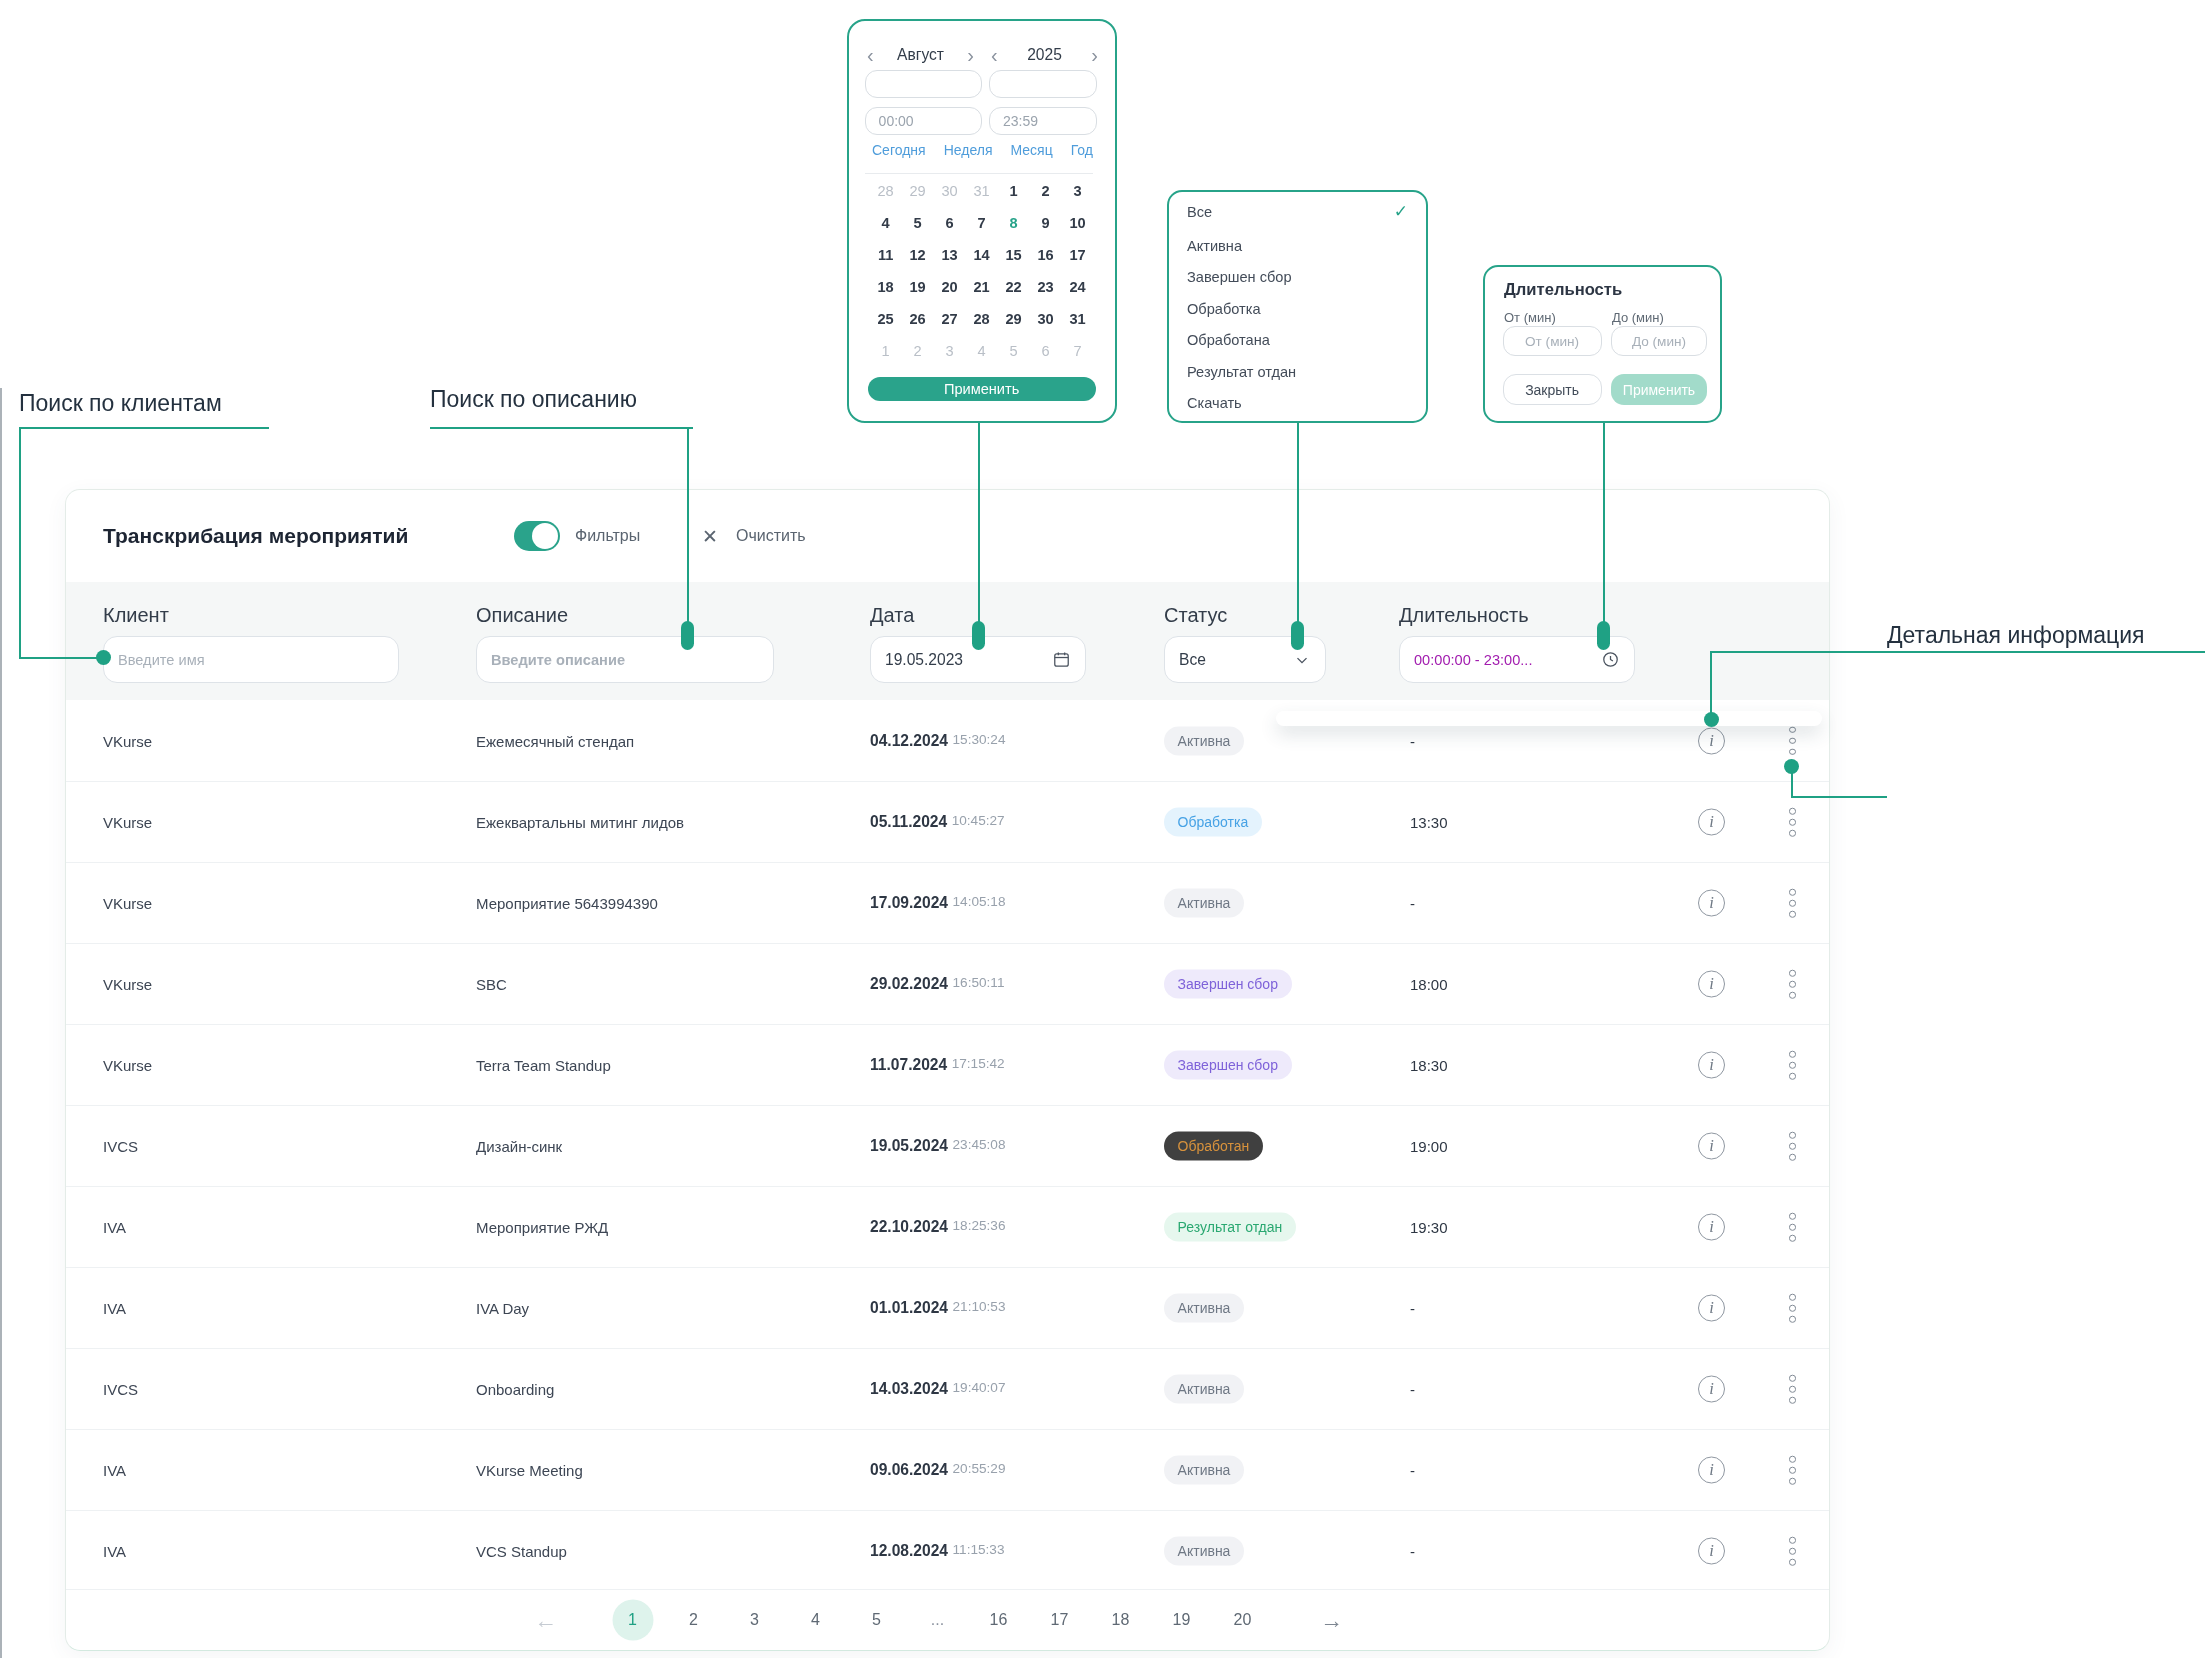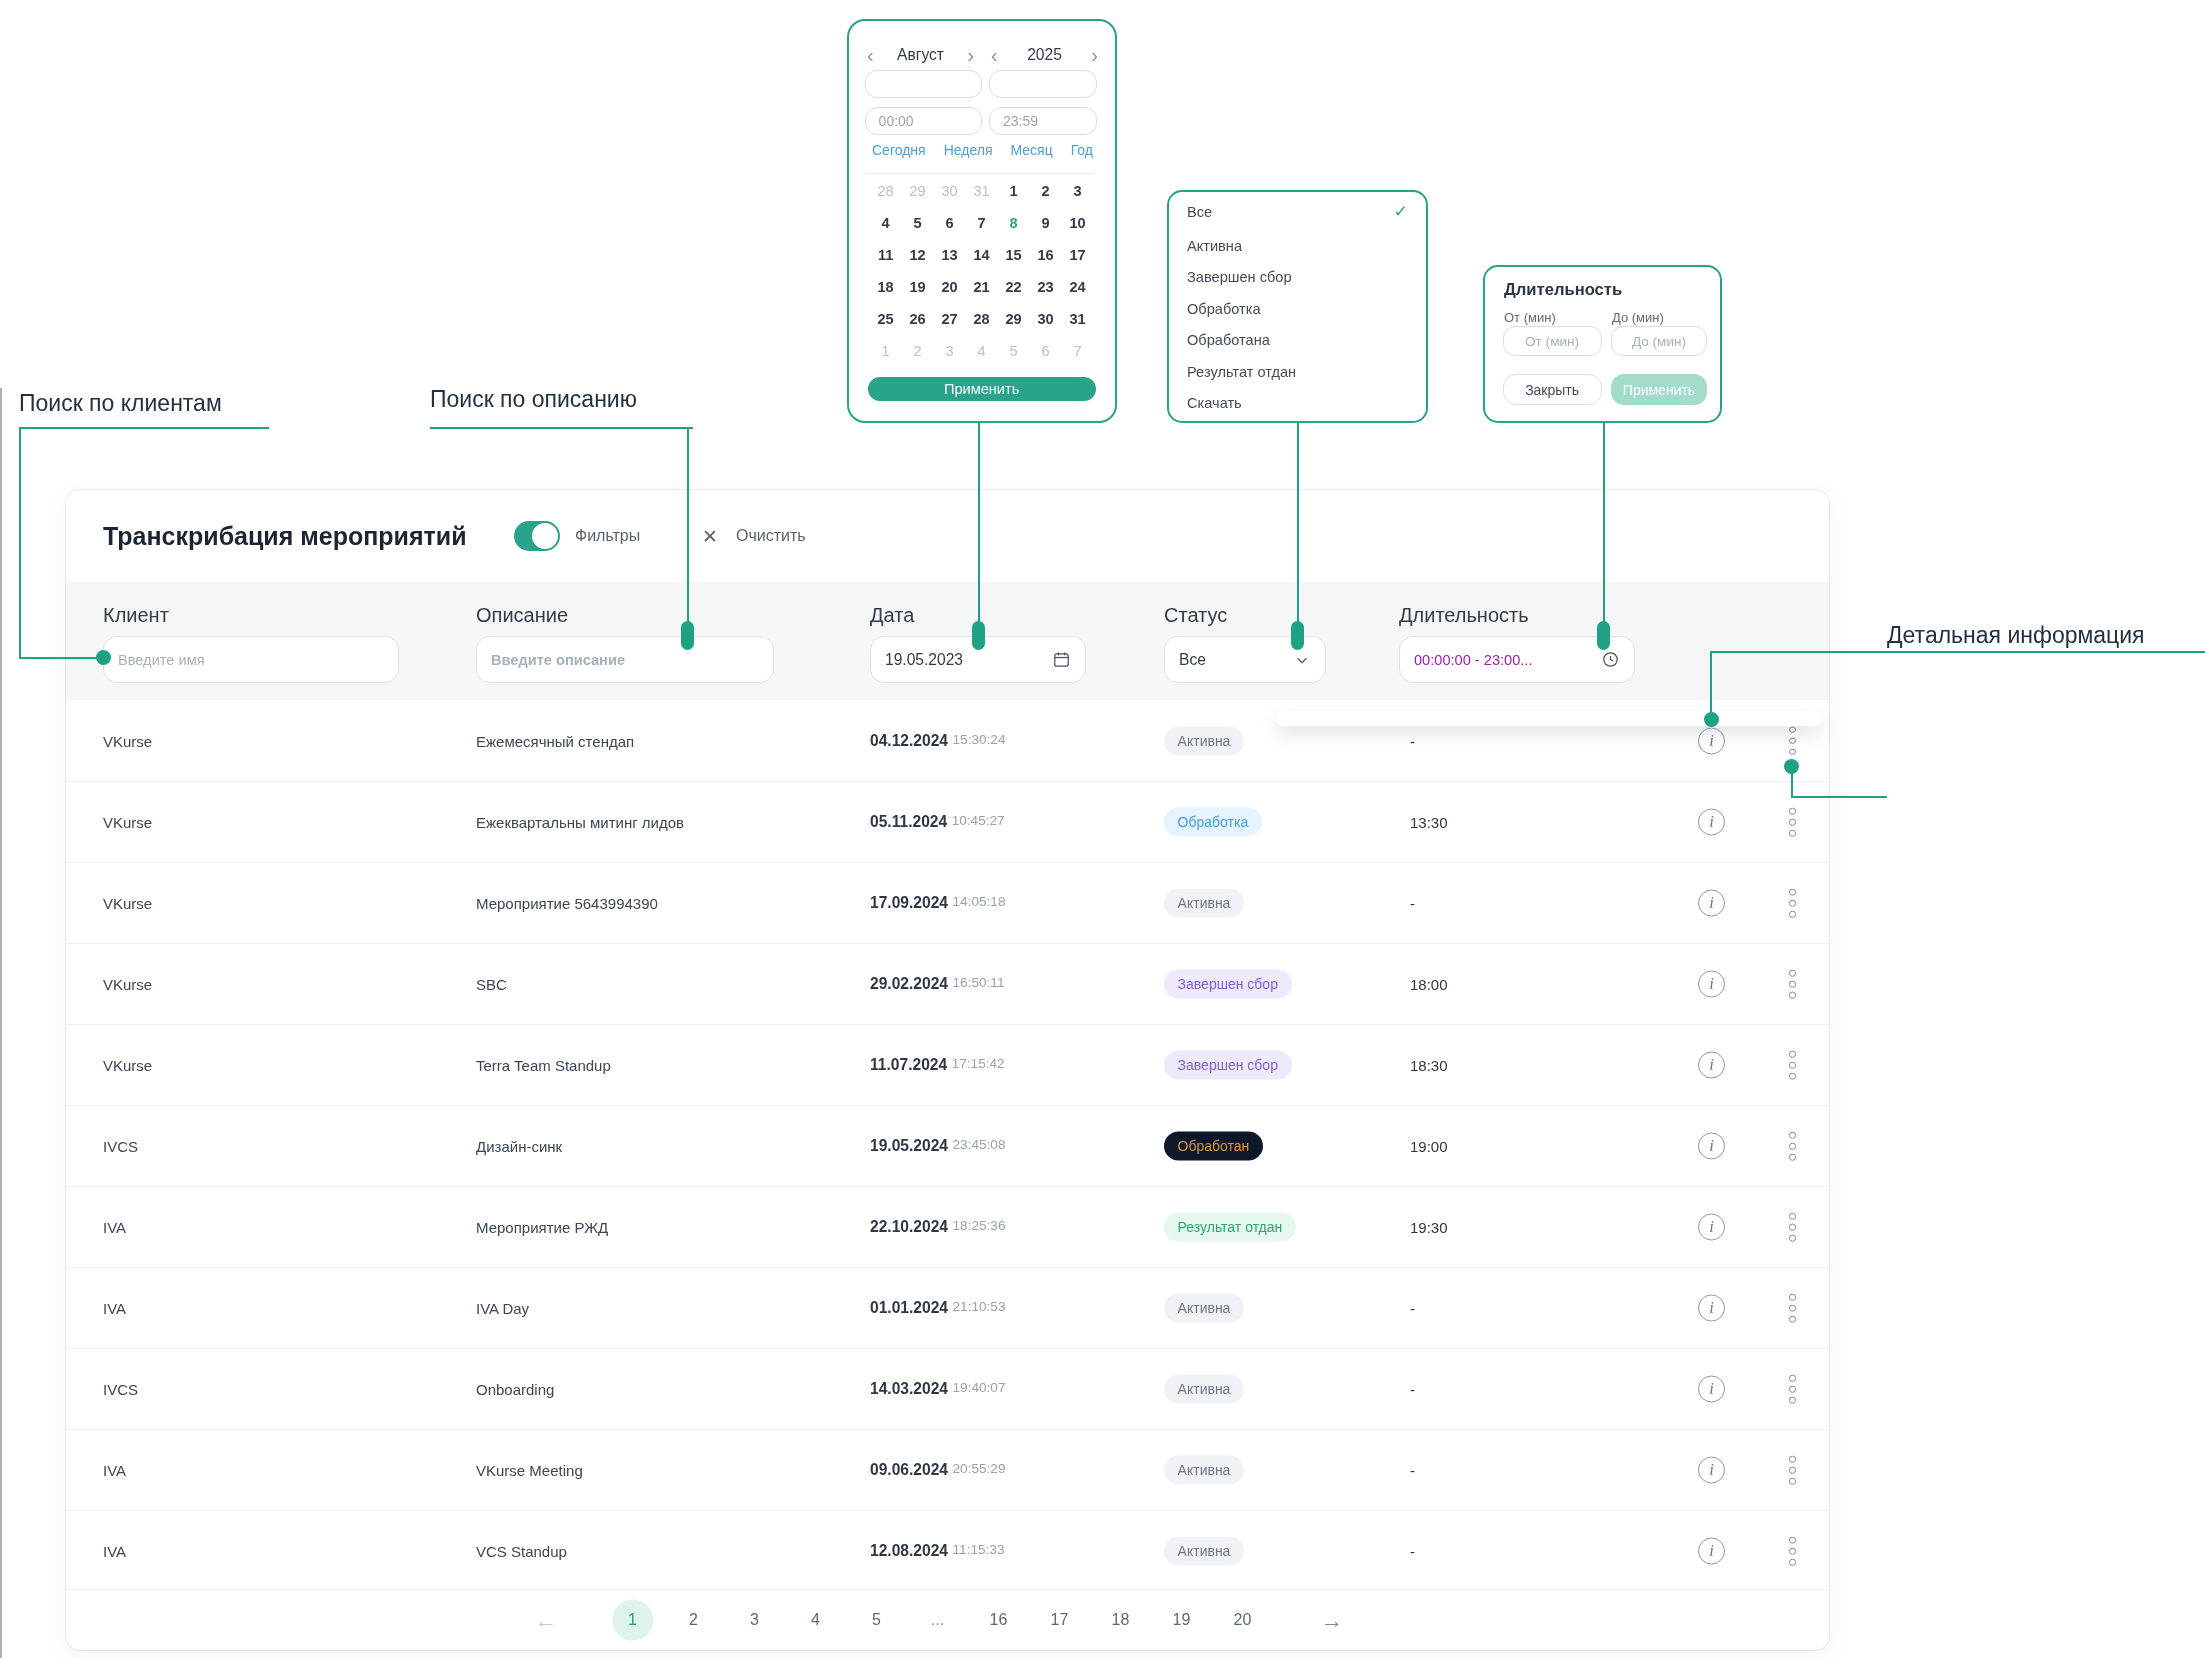--- a/index.html
+++ b/index.html
@@ -49,21 +49,21 @@
   .dur-inp { position:absolute; top:59px; height:30px; border:1px solid #d9dee3; border-radius:12px; font-family:inherit; font-size:13.6px; padding:0 12px; text-align:center; outline:none; color:#6f7885; background:#fff; }
   .dur-inp::placeholder { color:#a8b0b9; }
   .dur-btn { position:absolute; top:107px; height:31px; border-radius:13px; display:flex; align-items:center; justify-content:center; font-size:14px; }
   #dur-close { left:17.6px; width:99px; border:1px solid #dbe0e5; color:#414b58; background:#fff; }
   #dur-apply { left:126px; width:96px; background:#a2dbca; color:#fff; }
 
   
   #panel { position:absolute; left:65px; top:489px; width:1765px; height:1162px; background:#fff;
     border:1px solid #e4ece8; border-bottom:1.5px solid #d3e9df; border-radius:15px;
     box-shadow:0 6px 22px rgba(60,85,95,0.06); z-index:1; }
-  .panel-title { position:absolute; left:37px; top:0; height:92px; display:flex; align-items:center; font-size:25px; font-weight:700; color:#1d2533; }
+  .panel-title { position:absolute; left:37px; top:0; height:92px; display:flex; align-items:center; font-size:21px; font-weight:700; color:#1d2533; }
   .toggle { position:absolute; left:448px; top:31px; width:46px; height:30px; border-radius:15px; background:#2aa38b; }
   .toggle .knob { position:absolute; right:2px; top:2px; width:26px; height:26px; border-radius:50%; background:#fff; }
   .tb-label { position:absolute; top:0; height:92px; display:flex; align-items:center; font-size:16px; color:#5a6470; }
   #filters-label { left:509px; }
   #clear-x { left:636px; font-size:19px; color:#5a6470; }
   #clear-label { left:670px; }
 
   .strip { position:absolute; left:0; top:92px; width:100%; height:118px; background:#f5f7f7; }
   .col-label { position:absolute; top:22px; font-size:20px; color:#333d4a; font-weight:500; }
   .fld { position:absolute; top:54px; height:47px; background:#fff; border:1px solid #dee3e8; border-radius:14px;
@@ -85,21 +85,21 @@
   .cell { position:absolute; top:50%; transform:translateY(-50%); font-size:15px; color:#3d4654; white-space:nowrap; }
   .c-client { left:37px; }
   .c-desc { left:410px; }
   .c-date { left:804px; display:flex; flex-direction:row; gap:4.5px; }
   .c-date .d { font-size:15.6px; font-weight:600; color:#2e3744; }
   .c-date .t { font-size:13.6px; color:#98a1ac; }
   .badge { position:absolute; top:50%; transform:translateY(-50%); left:1098px; height:29px; line-height:29px; border-radius:14.6px; padding:0 13.6px; font-size:14px; white-space:nowrap; }
   .st-active { background:#f1f2f5; color:#6f7885; }
   .st-processing { background:#e4f3fd; color:#46a2e5; }
   .st-collected { background:#eeeafb; color:#7e62d9; }
-  .st-processed { background:#0f172a; color:#d8923c; }
+  .st-processed { background:#404040; color:#d8923c; }
   .st-result { background:#e6f7ee; color:#2aa871; }
   .c-dur { left:1344px; font-size:15px; color:#2e3744; }
   .info-icon { position:absolute; left:1632px; top:50%; transform:translateY(-50%); width:27px; height:27px; border:1.5px solid #8f97a1; border-radius:50%; display:flex; align-items:center; justify-content:center; }
   .info-icon .ii { font-family:"Liberation Serif", serif; font-style:italic; font-size:16.6px; color:#6f7985; line-height:1; }
   .kebab { position:absolute; left:1723px; top:50%; transform:translateY(-50%); display:flex; flex-direction:column; gap:4.5px; }
   .kdot { width:6.5px; height:6.5px; border:1.5px solid #828b96; border-radius:50%; }
 
   
   .pagination { position:absolute; left:0; top:1099px; width:100%; height:61px; border-top:1px solid #eef1f3; }
   .pg-list { position:absolute; left:536px; top:0; height:100%; display:flex; align-items:center; }

